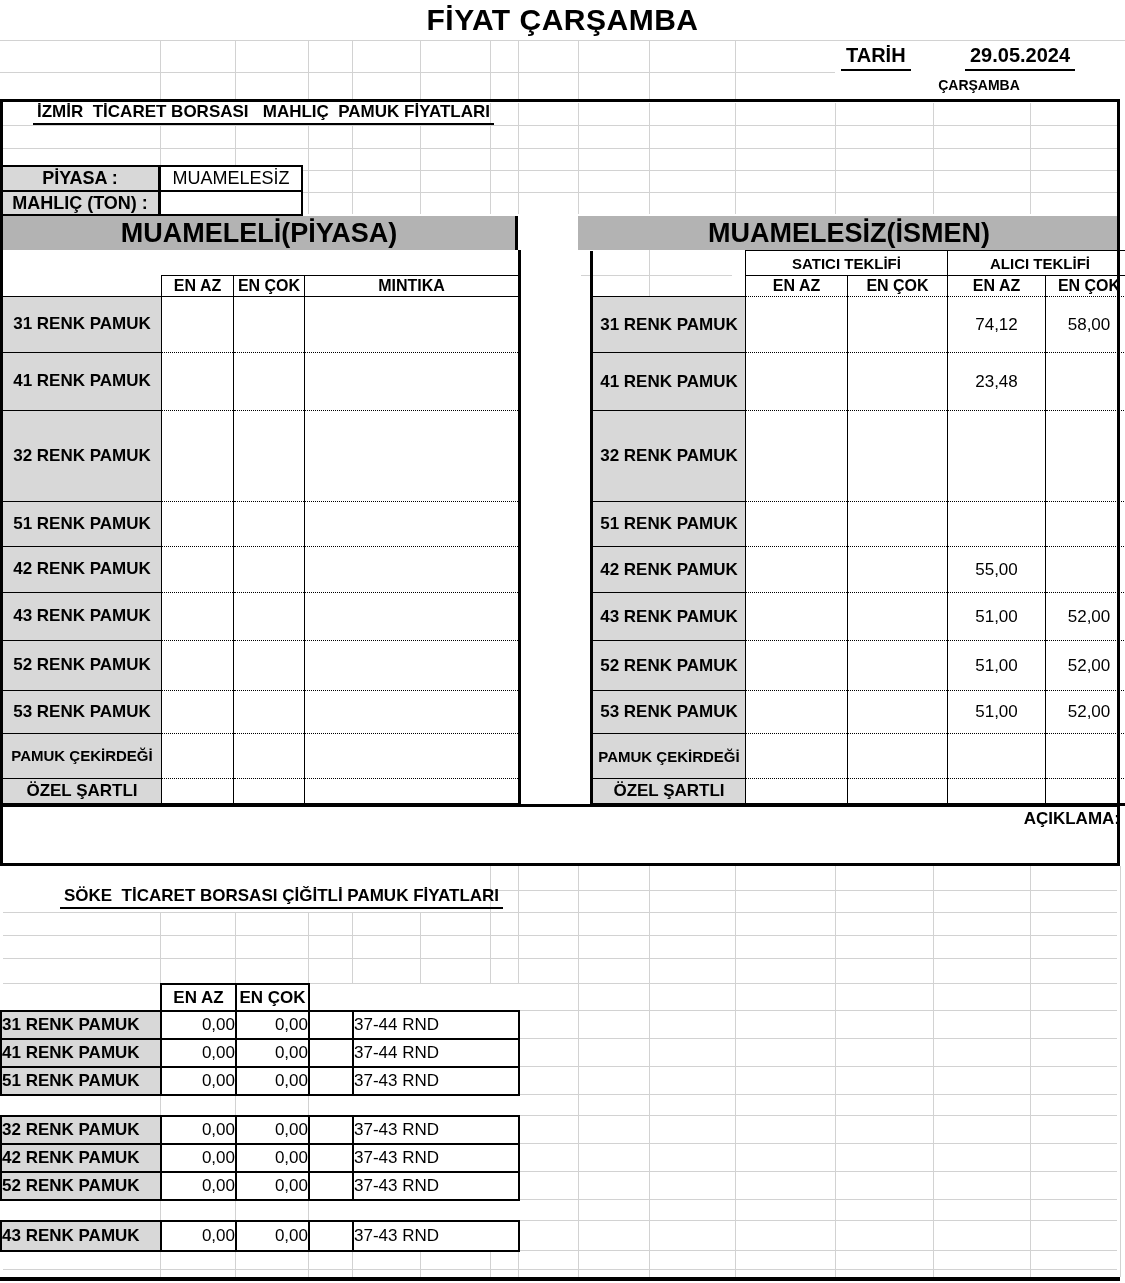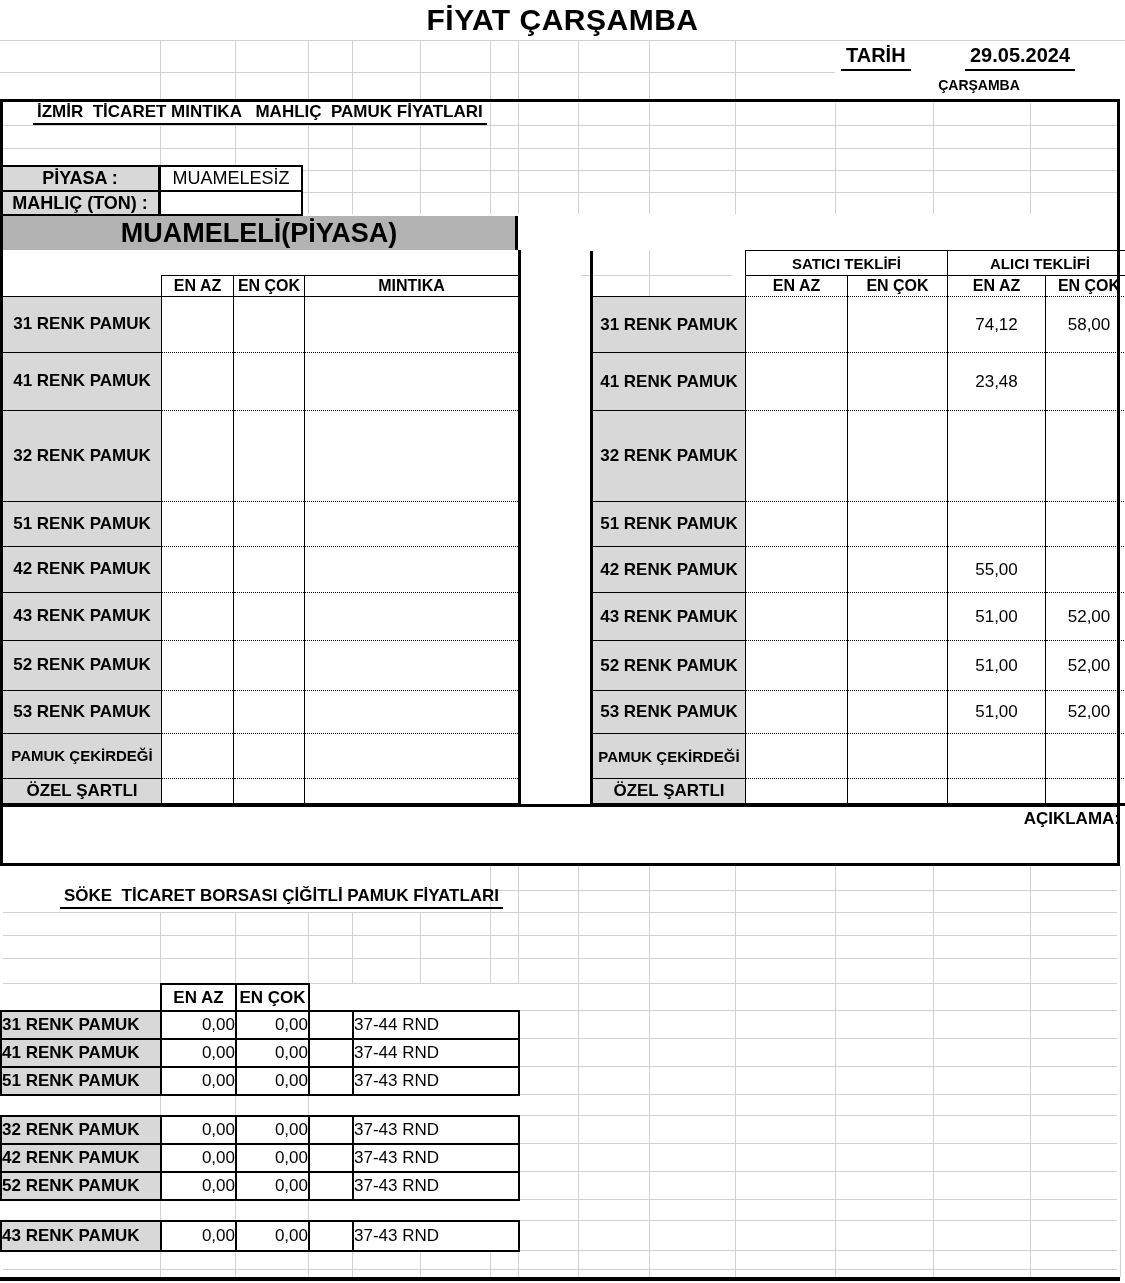--- a/index.html
+++ b/index.html
@@ -135,28 +135,29 @@
       <div class="gridline" style="left: 518px; top: 1220px; width: 599px; height: 1px;"></div>
       <div class="gridline" style="left: 518px; top: 1250px; width: 599px; height: 1px;"></div>
       <div class="gridline" style="left: 3px; top: 1269px; width: 1114px; height: 1px;"></div>
     </div>
 
   <div class="title">FİYAT ÇARŞAMBA</div>
   <div class="udate" style="left:841px;">TARİH</div>
   <div class="udate" style="left:965px;">29.05.2024</div>
   <div class="day">ÇARŞAMBA</div>
 
-  <div class="sectitle" style="left:33px;top:101px;">İZMİR  TİCARET MINTIKA   MAHLIÇ  PAMUK FİYATLARI</div>
+  <div class="sectitle" style="left:33px;top:101px;">İZMİR  TİCARET BORSASI   MAHLIÇ  PAMUK FİYATLARI</div>
 
   <div class="pcell plbl" style="top:165px;height:27px;">PİYASA :</div>
   <div class="pcell pval" style="top:165px;height:27px;">MUAMELESİZ</div>
   <div class="pcell plbl" style="top:190px;height:26px;">MAHLIÇ (TON) :</div>
   <div class="pcell pval" style="top:190px;height:26px;"></div>
 
   <div class="band" style="left:0;width:518px;">MUAMELELİ(PİYASA)</div>
+  <div class="band" style="left:578px;width:542px;">MUAMELESİZ(İSMEN)</div>
 
   <table class="main" style="left:0;top:250px;width:518px;">
     <colgroup>
         <col style="width:160px">
         <col style="width:72px">
         <col style="width:71px">
         <col style="width:215px">
       </colgroup>
     <tbody id="left-body">
       <tr style="height:25px;">

